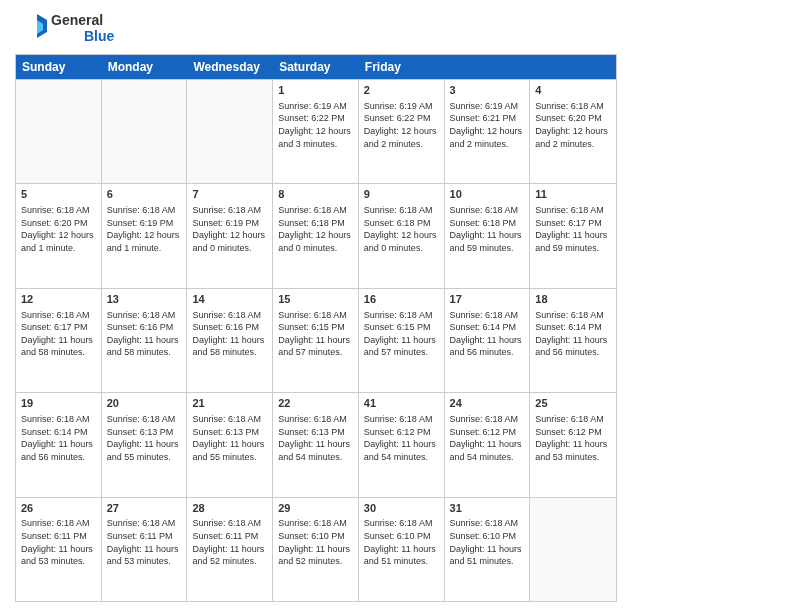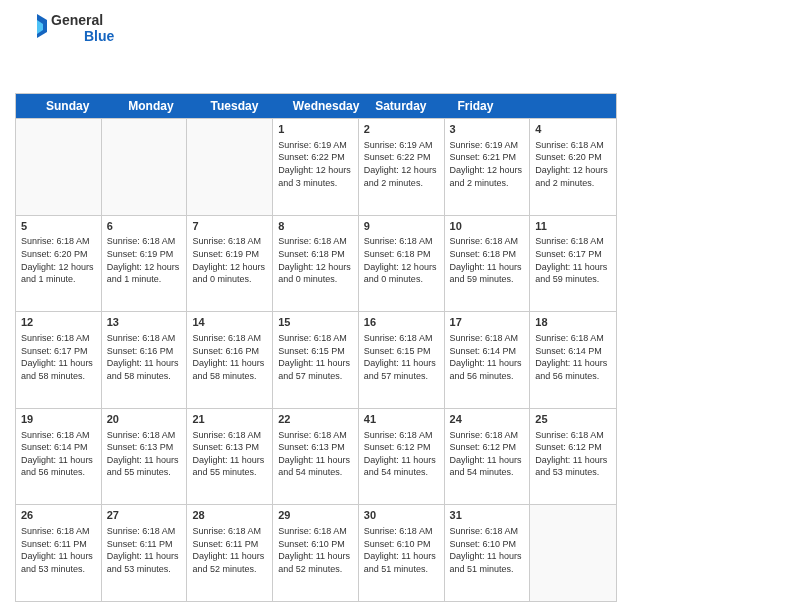--- a/index.html
+++ b/index.html
@@ -9,21 +9,20 @@
       width: 792px;
       height: 612px;
       overflow: hidden;
     }
     .page {
       width: 632px;
       height: 612px;
       padding: 10px 15px;
       display: flex;
       flex-direction: column;
-      gap: 39px;
     }
     .header {
       display: flex;
       justify-content: space-between;
       align-items: flex-start;
       margin-bottom: 8px;
     }
     .logo {
       display: flex;
       align-items: center;
@@ -44,21 +43,20 @@
     .calendar {
       flex: 1;
       display: flex;
       flex-direction: column;
       border: 1px solid #ccc;
     }
     .cal-header {
       display: grid;
       grid-template-columns: repeat(7, 1fr);
       background: #1565c0;
-      padding-left: 24px;
     }
     .cal-header-cell {
       color: #fff;
       font-size: 12px;
       font-weight: bold;
       padding: 5px 6px;
       text-align: left;
     }
     .cal-body {
       flex: 1;
@@ -117,21 +115,20 @@
     <div class="title-block">
       <div class="month-title"></div>
       <div class="location"></div>
     </div>
   </div>
 
   <div class="calendar">
     <div class="cal-header">
     <div class="cal-header-cell">Sunday</div>
         <div class="cal-header-cell">Monday</div>
-        <div class="cal-header-cell">Tuesday</div>
         <div class="cal-header-cell">Wednesday</div>
         <div class="cal-header-cell">Saturday</div>
         <div class="cal-header-cell">Friday</div>
       </div>
     <div class="cal-body">
     <div class="cal-row">
           <div class="cal-cell empty"></div>
           <div class="cal-cell empty"></div>
           <div class="cal-cell empty"></div>
           <div class="cal-cell">

